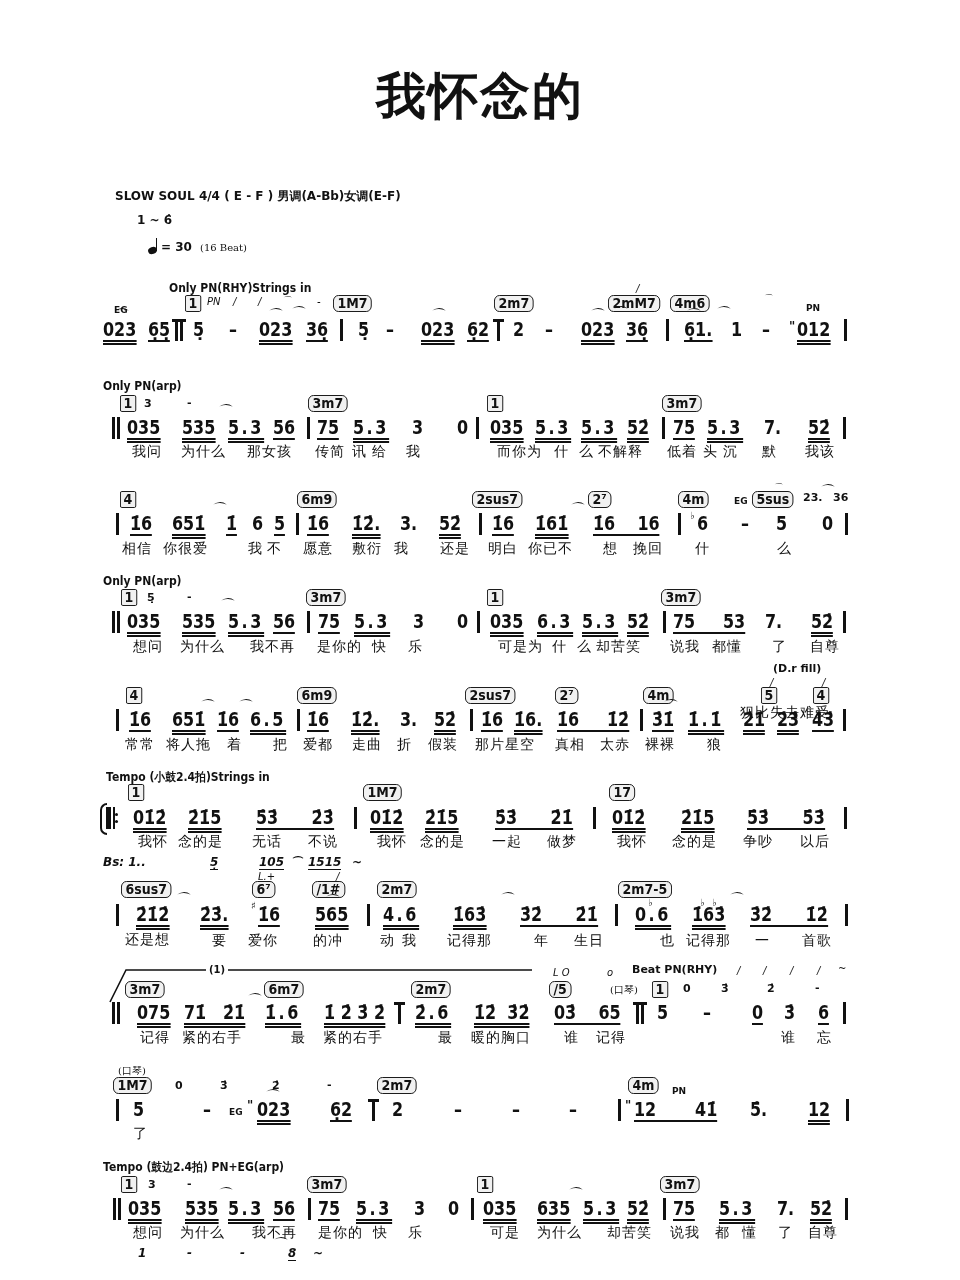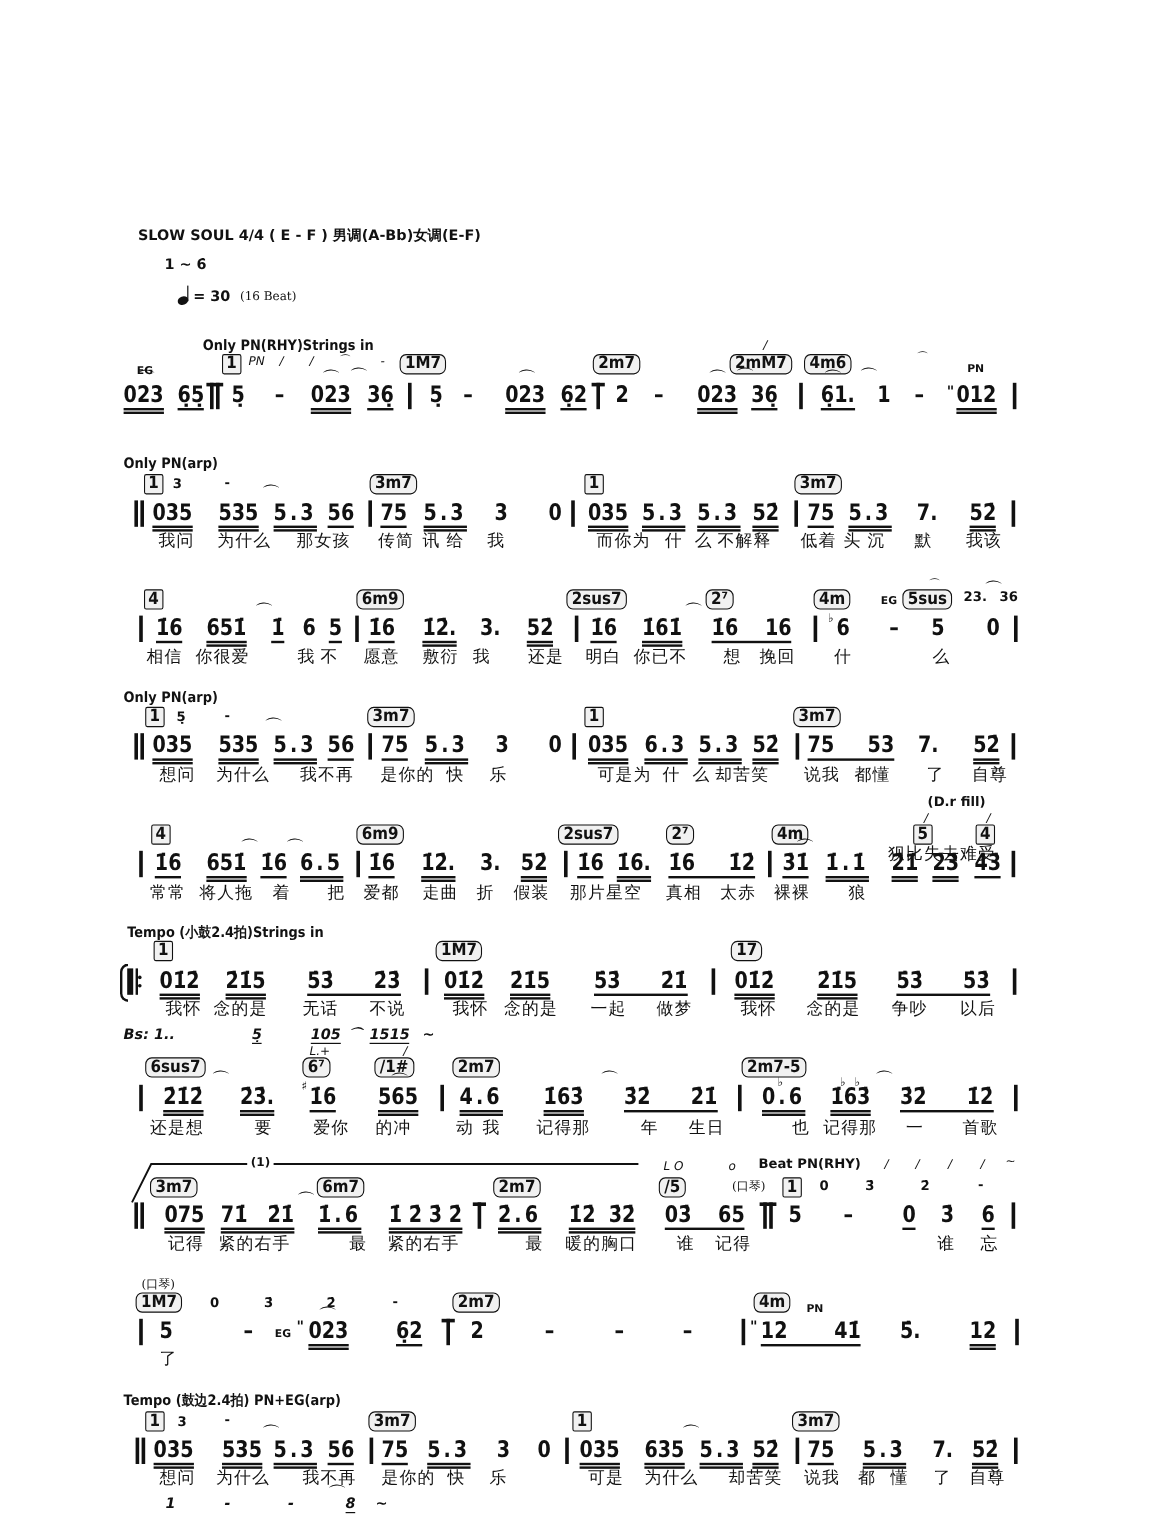--- a/index.html
+++ b/index.html
@@ -40,20 +40,21 @@
   .bar.rep::before { content: ''; position: absolute; left: -6px; top: -4px; width: 5px; height: 28px; border: 2px solid #111; border-right: none; border-radius: 7px 0 0 7px; }
   .bar.rep::after { content: ''; position: absolute; left: 9px; top: 6px; width: 3px; height: 3px; background: #111; border-radius: 50%; box-shadow: 0 7px 0 #111, -2px -6px 0 -1px transparent; }
   .repthin { position: absolute; width: 1.5px; height: 22px; background: #111; }
   .volta-label { position: absolute; white-space: pre; font: bold 10px "DejaVu Sans", sans-serif; line-height: 12px; background: #fff; padding: 0 3px; }
   svg.volta { position: absolute; left: 0; top: 0; width: 960px; height: 1280px; pointer-events: none; }
 </style>
 </head>
 <body>
 
 <div class="page">
+  <div class="title">我怀念的</div>
 
   <div class="hdr" style="left:115px; top:189px;">SLOW SOUL 4/4 ( E - F ) 男调(A-Bb)女调(E-F)</div>
   <div class="hdr" style="left:137px; top:213px;">1 ~ 6̇</div>
   <span class="qnote" style="left:148px; top:238px;"></span>
   <div class="hdr" style="left:161px; top:240px;">= 30</div>
   <div class="hdr-small" style="left:200px; top:242px;">(16 Beat)</div>
 
   <div id="systems">
       <div class="system">
         <div class="label" style="left: 169px; top: 281px;">Only PN(RHY)Strings in</div>
@@ -357,23 +358,23 @@
         <span class="note ul2" style="left: 315px; top: 903px;">565</span>
         <div class="bar single" style="left: 367px; top: 904px;"></div>
         <span class="note ul2" style="left: 383px; top: 903px; letter-spacing: 3px;">4.6</span>
         <span class="note ul2" style="left: 453px; top: 903px;">1̇63̇</span>
         <span class="note ul1" style="left: 520px; top: 903px;">3̇2̇      2̇1̇</span>
         <div class="bar single" style="left: 615px; top: 904px;"></div>
         <span class="note ul2" style="left: 635px; top: 903px; letter-spacing: 3px;">0.6</span>
         <span class="note ul2" style="left: 692px; top: 903px;">1̇63̇</span>
         <span class="note ul1" style="left: 750px; top: 903px;">3̇2̇      1̇2̇</span>
         <div class="bar single" style="left: 845px; top: 904px;"></div>
-        <span class="lyric" style="left: 125px; top: 931px;">还是想</span>
+        <span class="lyric" style="left: 125px; top: 931px; font-family: Liberation Mono, monospace;">还是想</span>
         <span class="lyric" style="left: 212px; top: 931px;">要</span>
-        <span class="lyric" style="left: 261px; top: 931px;">爱你</span>
+        <span class="lyric" style="left: 248px; top: 931px;">爱你</span>
         <span class="lyric" style="left: 313px; top: 931px;">的冲</span>
         <span class="lyric" style="left: 380px; top: 931px;">动</span>
         <span class="lyric" style="left: 402px; top: 931px;">我</span>
         <span class="lyric" style="left: 447px; top: 931px;">记得那</span>
         <span class="lyric" style="left: 534px; top: 931px;">年</span>
         <span class="lyric" style="left: 574px; top: 931px;">生日</span>
         <span class="lyric" style="left: 660px; top: 931px;">也</span>
         <span class="lyric" style="left: 686px; top: 931px;">记得那</span>
         <span class="lyric" style="left: 755px; top: 931px;">一</span>
         <span class="lyric" style="left: 802px; top: 931px;">首歌</span>

